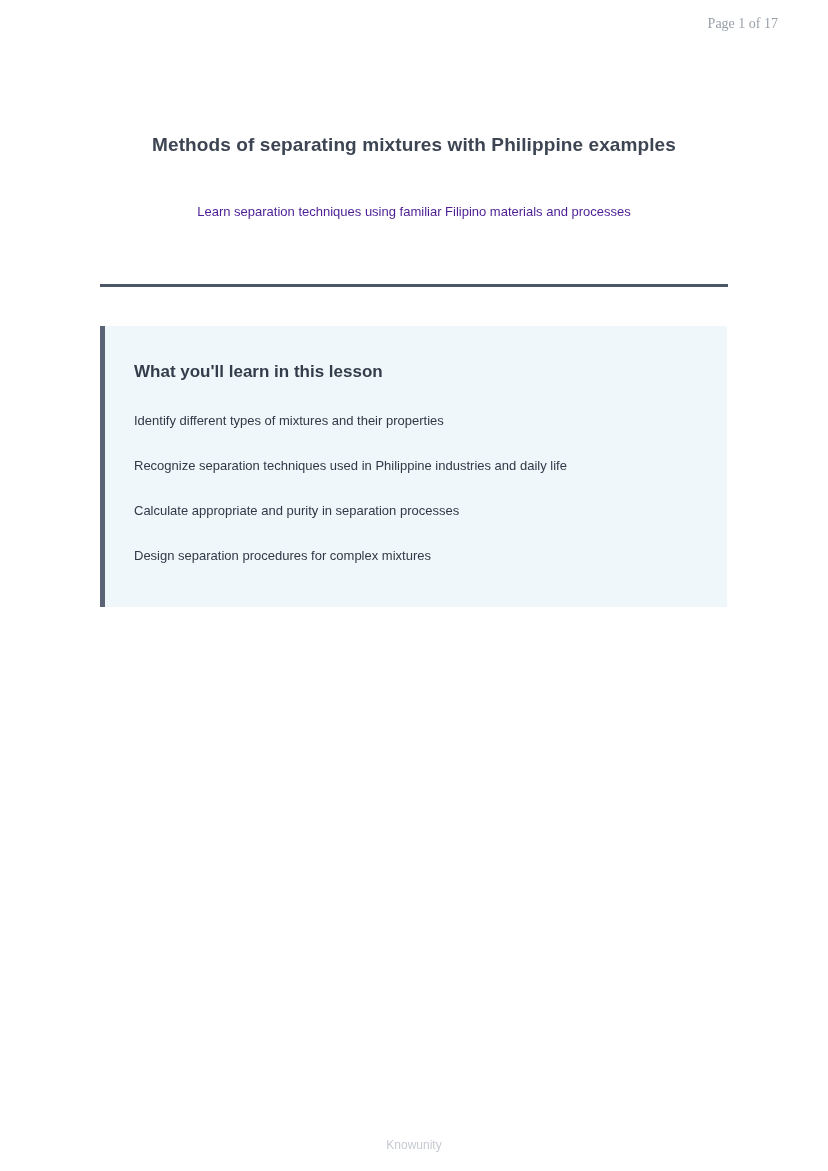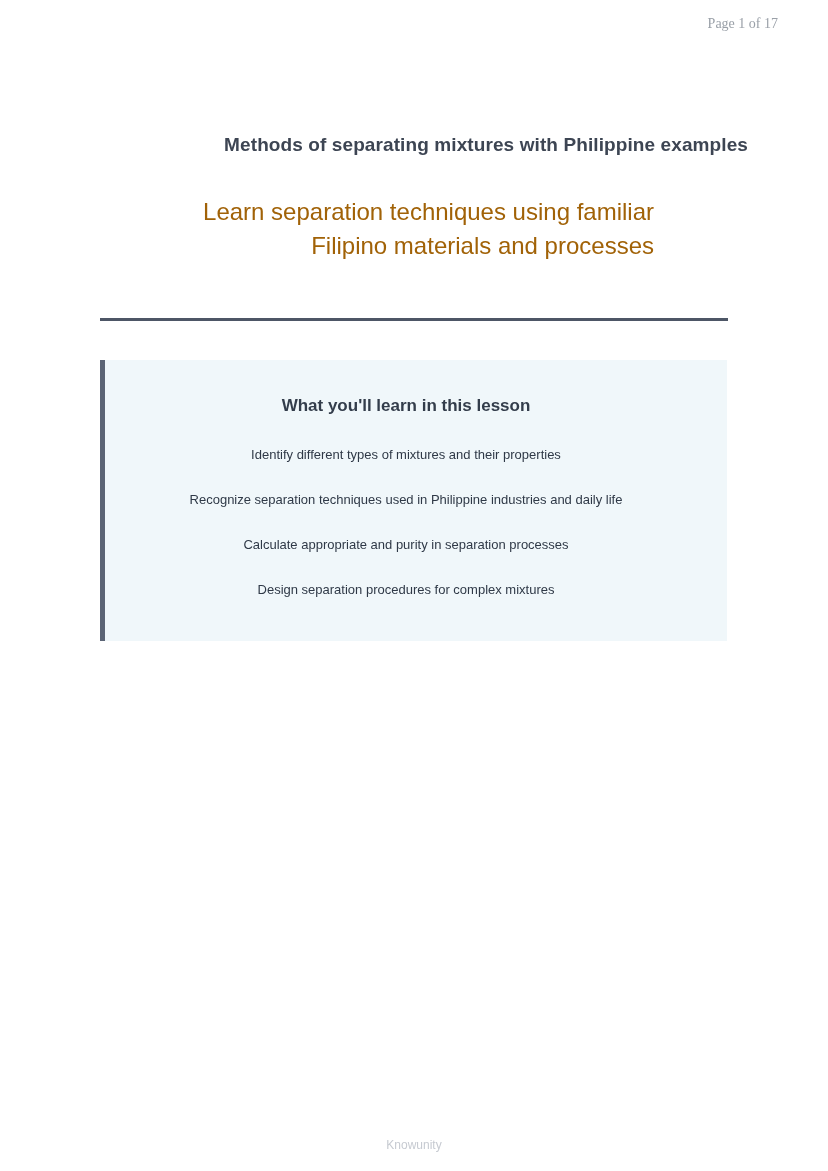--- a/index.html
+++ b/index.html
@@ -16,48 +16,47 @@
   .page-indicator {
     position: absolute;
     top: 16px;
     right: 50px;
     font-family: "Liberation Serif", serif;
     font-size: 14px;
     color: #9aa0a8;
   }
   .doc-title {
     margin: 132px 80px 0;
-    text-align: right;
+    text-align: center;
     font-size: 19px;
     line-height: 26px;
     font-weight: bold;
     color: #3d4553;
     letter-spacing: 0.1px;
   }
   .doc-subtitle {
     margin: 37px auto 0;
     max-width: 480px;
-    text-align: right;
-    font-size: 24px;
+    text-align: center;
+    font-size: 13px;
     line-height: 34px;
     font-weight: normal;
-    color: #a16207;
+    color: #4c1d95;
   }
   .divider {
     margin: 55px 100px 0;
     height: 3px;
     background: #4d5666;
     border: none;
   }
   .lesson-box {
     margin: 39px 101px 0 100px;
     background: #f0f7fa;
     border-left: 5px solid #5b6475;
     padding: 34px 49px 36px 29px;
-    text-align: center;
   }
   .lesson-box-heading {
     font-size: 17px;
     line-height: 24px;
     font-weight: bold;
     color: #333d4b;
     margin-bottom: 22px;
   }
   .lesson-list {
     list-style: none;

